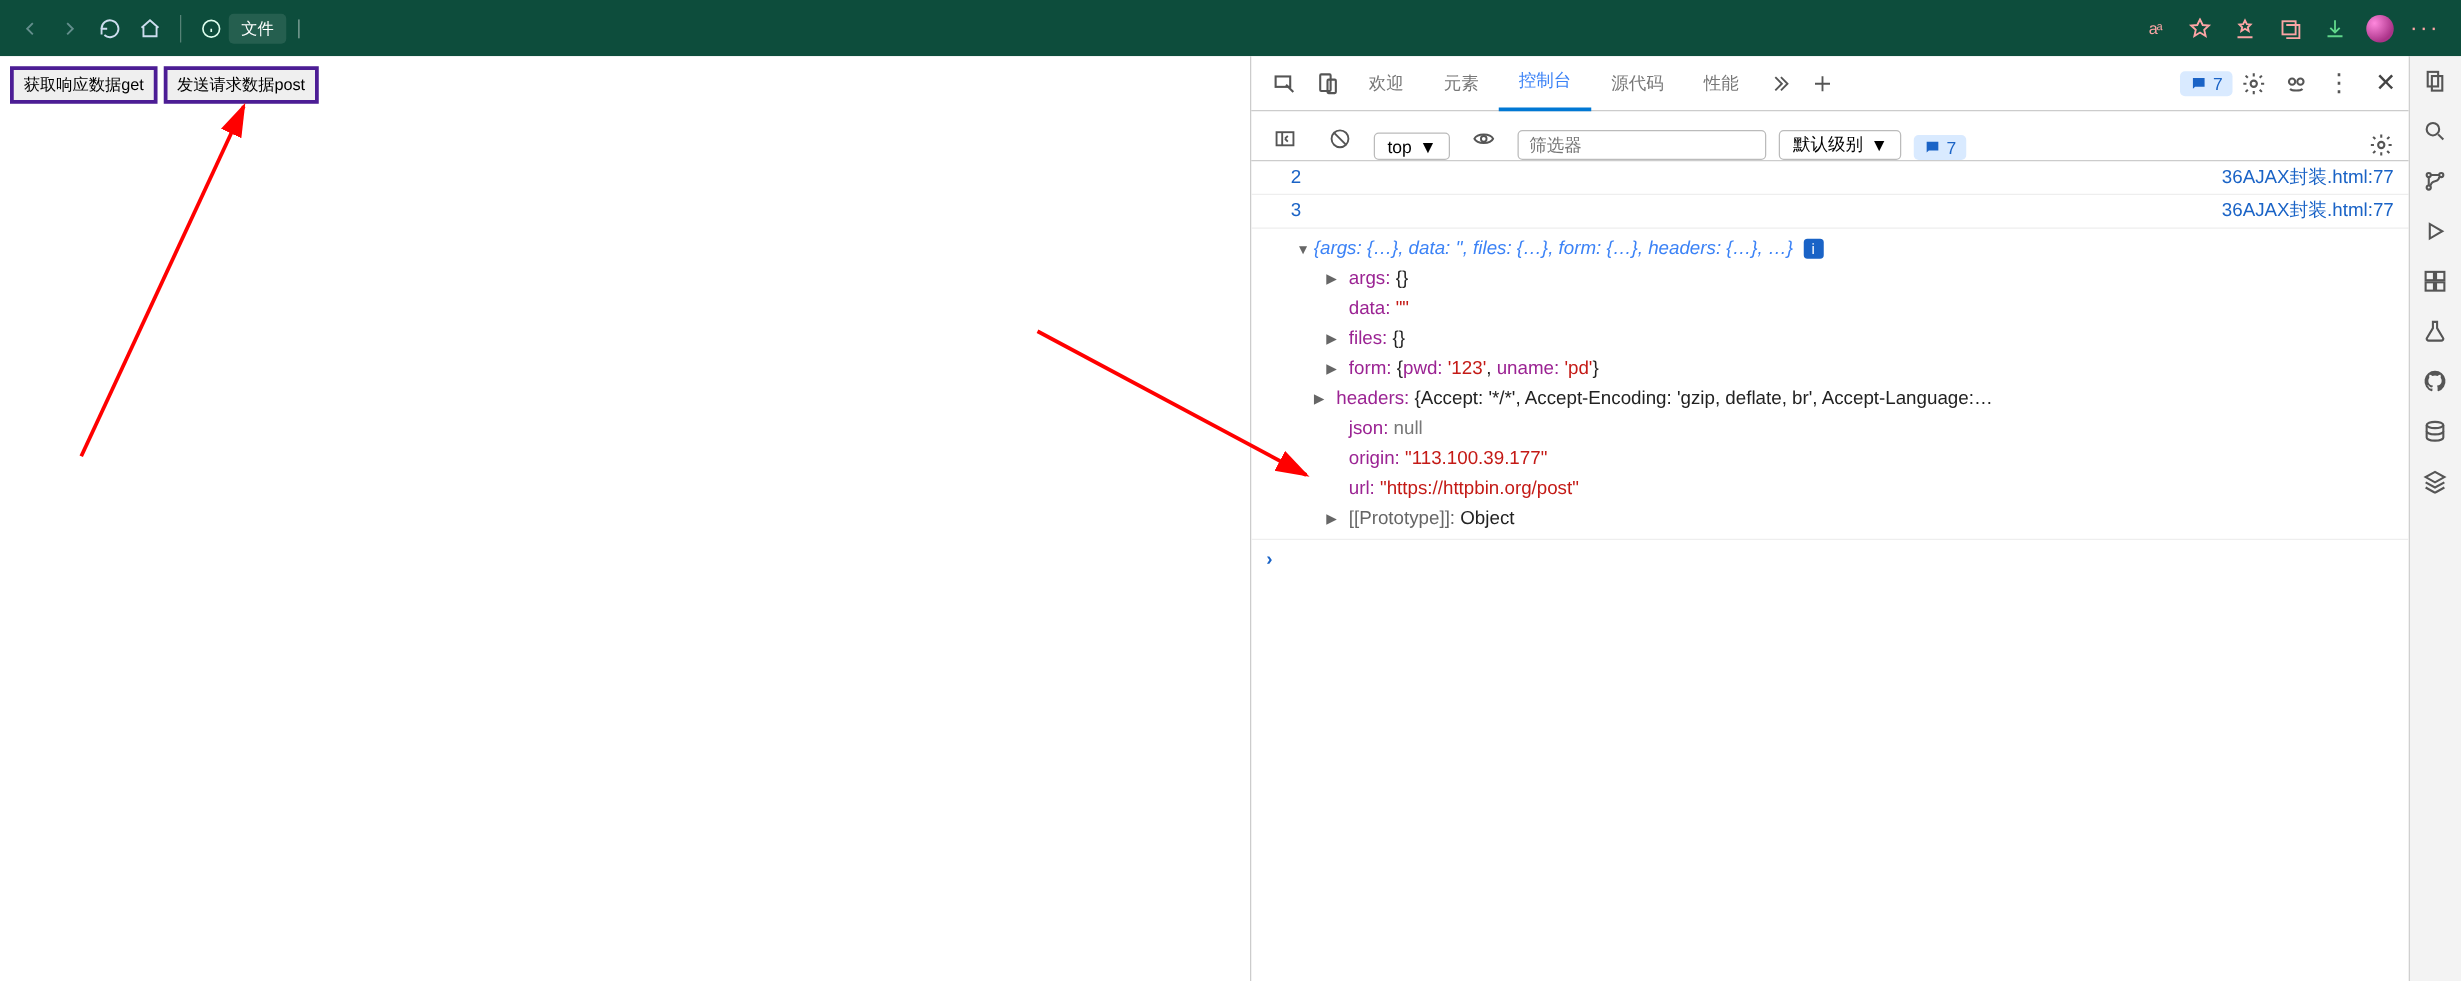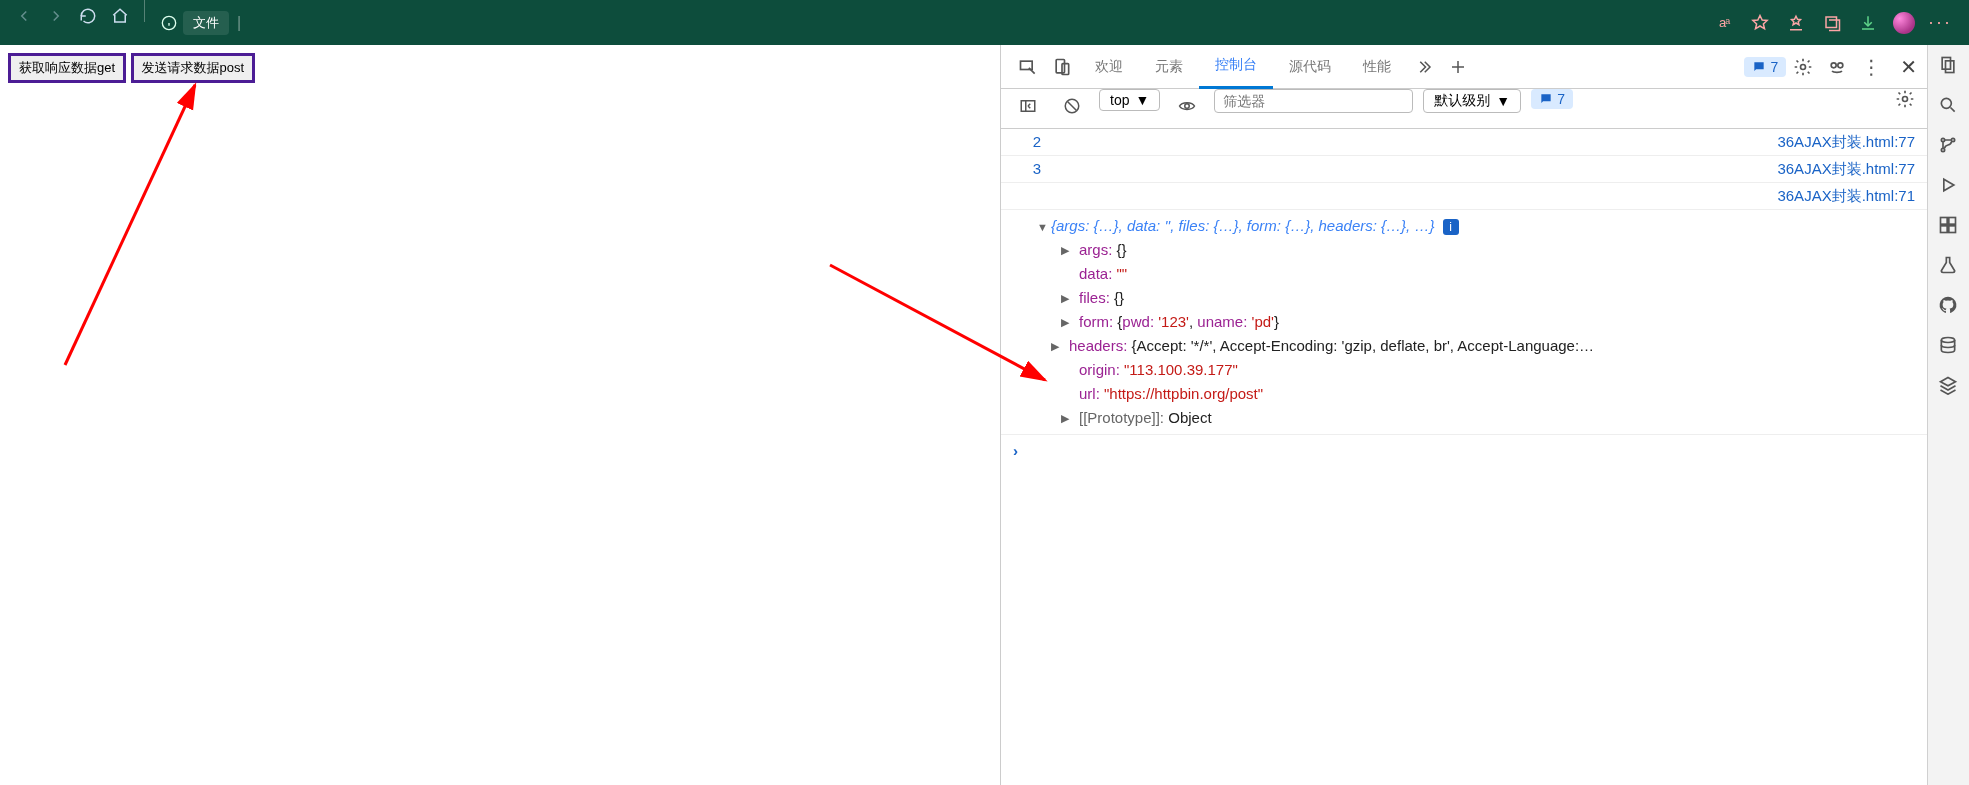--- a/index.html
+++ b/index.html
@@ -1,19 +1,19 @@
 <!DOCTYPE html>
 <html><head>
 <meta charset="utf-8">
 <style>
 * { margin:0; padding:0; box-sizing:border-box; font-family:"Segoe UI","Microsoft YaHei",sans-serif; }
 body { width:1969px; height:785px; background:#fff; overflow:hidden; position:relative; }
 
 
-.browser-bar { height:45px; background:#0d4d3c; display:flex; color:#fff; padding:0 8px; }
+.browser-bar { height:45px; background:#0d4d3c; display:flex; align-items:center; color:#fff; padding:0 8px; }
 .nav-btn { width:32px; height:32px; display:flex; align-items:center; justify-content:center; color:#cde; border-radius:4px; }
 .nav-btn.disabled { opacity:.45; }
 .url-area { flex:1; display:flex; align-items:center; margin-left:8px; }
 .url-chip { background:rgba(255,255,255,.1); padding:3px 10px; border-radius:4px; font-size:13px; margin-right:8px; display:flex; align-items:center; gap:6px;}
 .url-text { font-size:14px; color:#eef; }
 .right-icons { display:flex; align-items:center; gap:14px; padding-right:10px;}
 .right-icons .ic { width:22px; height:22px; display:flex; align-items:center; justify-content:center; color:#fca5a5; }
 .avatar { width:22px; height:22px; border-radius:50%; background:radial-gradient(circle at 30% 30%,#f8d,#a38 70%); }
 
 
@@ -27,21 +27,21 @@
 
 .dt-tabs { height:44px; border-bottom:1px solid #ccc; display:flex; align-items:center; padding:0 10px; gap:0; }
 .dt-tool { width:34px; height:34px; display:flex; align-items:center; justify-content:center; color:#555; }
 .dt-tab { padding:0 16px; height:44px; display:flex; align-items:center; font-size:14px; color:#777; }
 .dt-tab.active { color:#3b82f6; border-bottom:3px solid #0078d4; }
 .dt-spacer { flex:1; }
 .dt-badge { background:#d9eaff; color:#1a63c6; border-radius:4px; padding:2px 8px; font-size:14px; display:flex; align-items:center; gap:4px;}
 .dt-close { font-size:20px; color:#444; margin-left:12px; }
 
 
-.con-bar { height:40px; border-bottom:1px solid #ccc; display:flex; align-items:flex-start; padding:0 10px; gap:10px; }
+.con-bar { height:40px; border-bottom:1px solid #ccc; display:flex; align-items:flex-end; padding:0 10px; gap:10px; }
 .con-sel { border:1px solid #bbb; border-radius:4px; padding:2px 10px; font-size:14px; background:#fff; display:flex; align-items:center; gap:6px;}
 .con-input { flex:0 0 180px; border:1px solid #bbb; border-radius:4px; padding:3px 8px; font-size:14px; color:#888;}
 .con-gear { margin-left:auto; color:#555; width:22px; height:22px; }
 
 
 .con-body { flex:1; font-family:Consolas,"Courier New",monospace; font-size:15px; line-height:1.6; overflow:hidden; padding:0; }
 .row { display:flex; border-bottom:1px solid #eee; padding:1px 12px; }
 .row .ln { width:28px; text-align:right; color:#1a63c6; }
 .row .link { margin-left:auto; color:#1a63c6; }
 .obj-block { padding:4px 12px 4px 50px; border-bottom:1px solid #eee; position:relative; }
@@ -256,35 +256,32 @@
 
     <div class="con-body">
       <div class="row">
         <span class="ln">2</span>
         <span class="link">36AJAX封装.html:77</span>
       </div>
       <div class="row">
         <span class="ln">3</span>
         <span class="link">36AJAX封装.html:77</span>
       </div>
-      <div class="row">
-        <span class="ln"></span>
-        <span class="link">36AJAX封装.html:71</span>
-      </div>
 
       <div class="obj-block">
         <span class="disc open"></span>
         <span class="k-dim">{args: {…}, data: '', files: {…}, form: {…}, headers: {…}, …}</span>
         <i class="info-i">i</i>
 
         <div class="line"><span class="tri">▶</span><span class="k-prop">args:</span> <span class="k-obj">{}</span></div>
         <div class="line"><span class="k-prop">data:</span> <span class="k-str">""</span></div>
         <div class="line"><span class="tri">▶</span><span class="k-prop">files:</span> <span class="k-obj">{}</span></div>
         <div class="line"><span class="tri">▶</span><span class="k-prop">form:</span> <span class="k-obj">{</span><span class="k-prop">pwd:</span> <span class="k-str">'123'</span><span class="k-obj">, </span><span class="k-prop">uname:</span> <span class="k-str">'pd'</span><span class="k-obj">}</span></div>
         <div class="line" style="padding-left:18px"><span class="tri" style="left:0">▶</span><span class="k-prop">headers:</span> <span class="k-obj">{Accept: '*/*', Accept-Encoding: 'gzip, deflate, br', Accept-Language:…</span></div>
+        <div class="line"><span class="k-prop">json:</span> <span class="k-null">null</span></div>
         <div class="line"><span class="k-prop">origin:</span> <span class="k-str">"113.100.39.177"</span></div>
         <div class="line"><span class="k-prop">url:</span> <span class="k-str">"https://httpbin.org/post"</span></div>
         <div class="line"><span class="tri">▶</span><span class="k-prop" style="color:#666">[[Prototype]]:</span> <span class="k-obj">Object</span></div>
       </div>
 
       <div class="prompt">›</div>
     </div>
   </div>
 
   <div class="sidebar">

